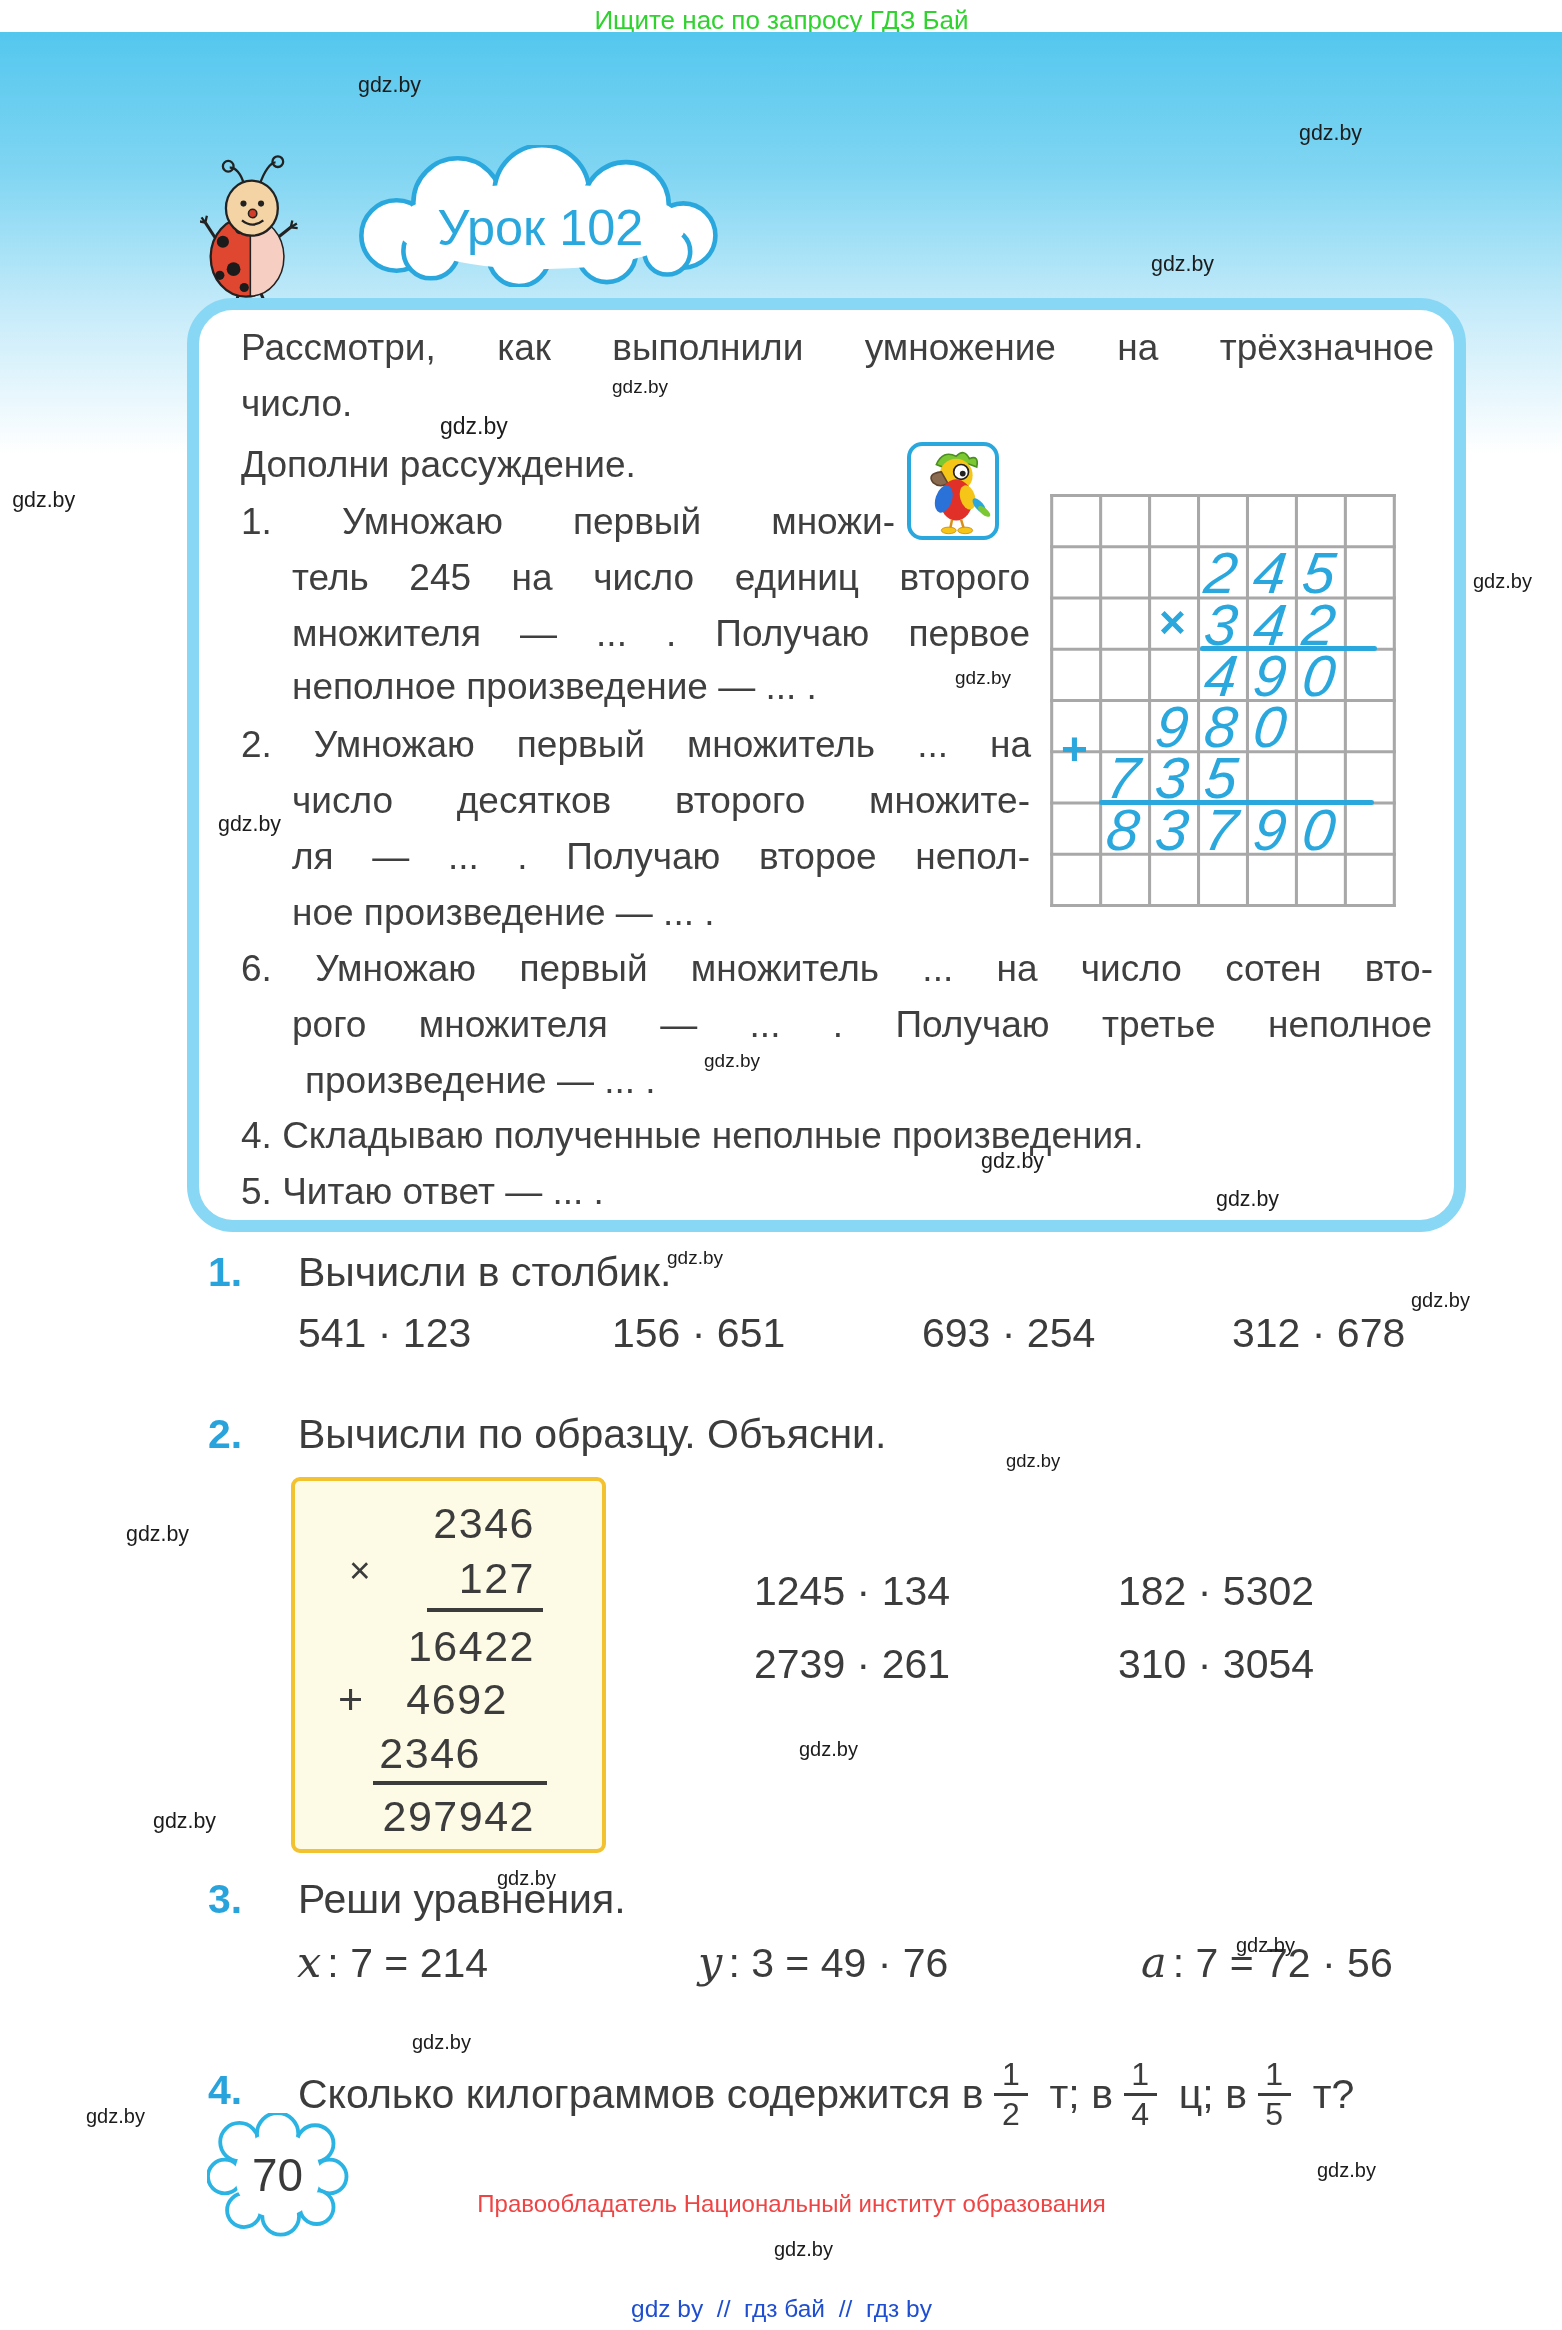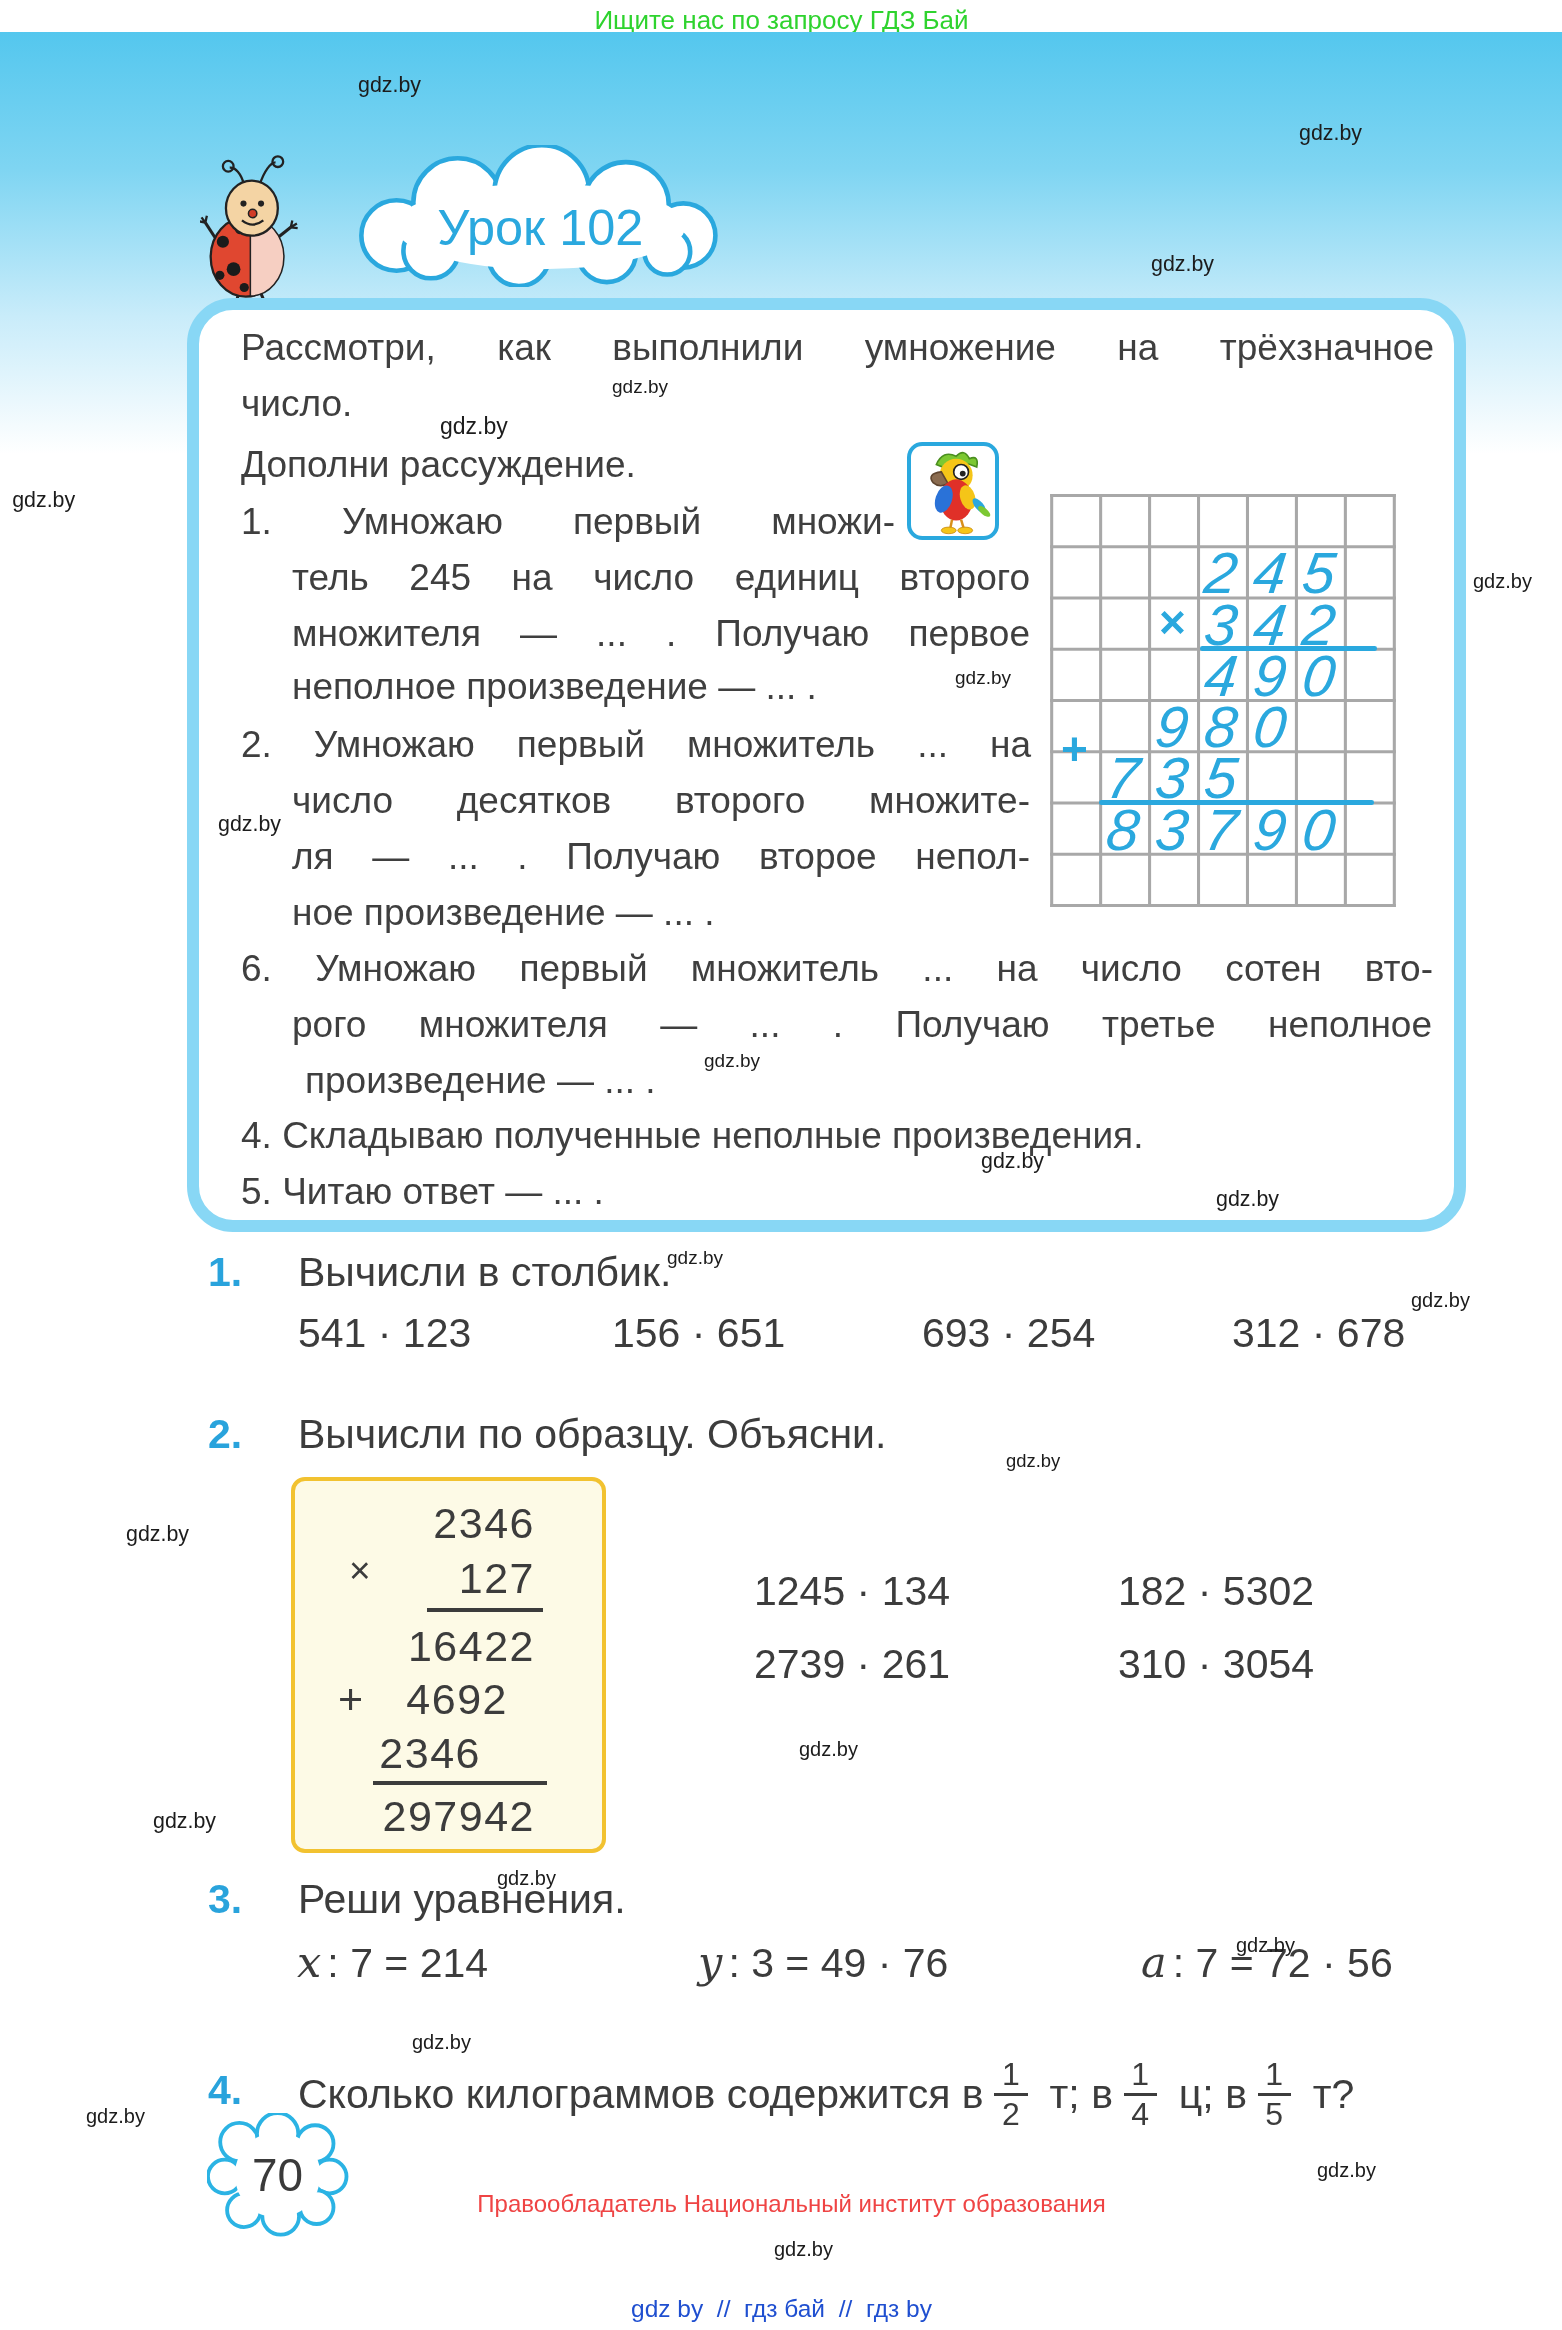--- a/index.html
+++ b/index.html
@@ -24,21 +24,21 @@
       font-size:58px;color:#2aa8de;font-style:italic;transform:skewX(-7deg);}
   .gsign{position:absolute;width:49px;height:51px;line-height:51px;text-align:center;
       font-size:46px;color:#2aa8de;font-weight:bold;}
   .bluebar{position:absolute;height:5.4px;background:#2aa8de;border-radius:2.3px;}
   
   .tasknum{position:absolute;font-size:41px;font-weight:bold;color:#29a3dc;}
   .tasktitle{position:absolute;font-size:41px;color:#3c3c3c;white-space:nowrap;}
   .expr{position:absolute;font-size:41px;color:#3c3c3c;white-space:nowrap;}
   
   .xb{position:absolute;left:291px;top:1477px;width:315px;height:376px;box-sizing:border-box;
-      background:#fdfae6;border:4.6px solid #f2c230;border-radius:14px;}
+      background:#fdfae6;border:4.6px solid #f2c230;border-radius:9px;}
   .xrow{position:absolute;font-size:43px;color:#3c3c3c;letter-spacing:1.5px;white-space:nowrap;}
   .xline{position:absolute;height:3.8px;background:#3c3c3c;}
   
   .eq{position:absolute;font-size:41px;color:#3c3c3c;white-space:nowrap;}
   .var{font-family:"DejaVu Serif",serif;font-style:italic;font-size:43px;margin-right:6.1px;}
   
   .t4row{position:absolute;left:298px;top:2029px;width:1184px;height:130px;
          display:flex;align-items:center;font-size:41px;color:#3c3c3c;}
   .frac{display:inline-flex;flex-direction:column;align-items:center;margin:0 10.7px;}
   .frac .num{font-size:32px;line-height:37px;border-bottom:3.1px solid #3c3c3c;padding:0 7.7px;}

